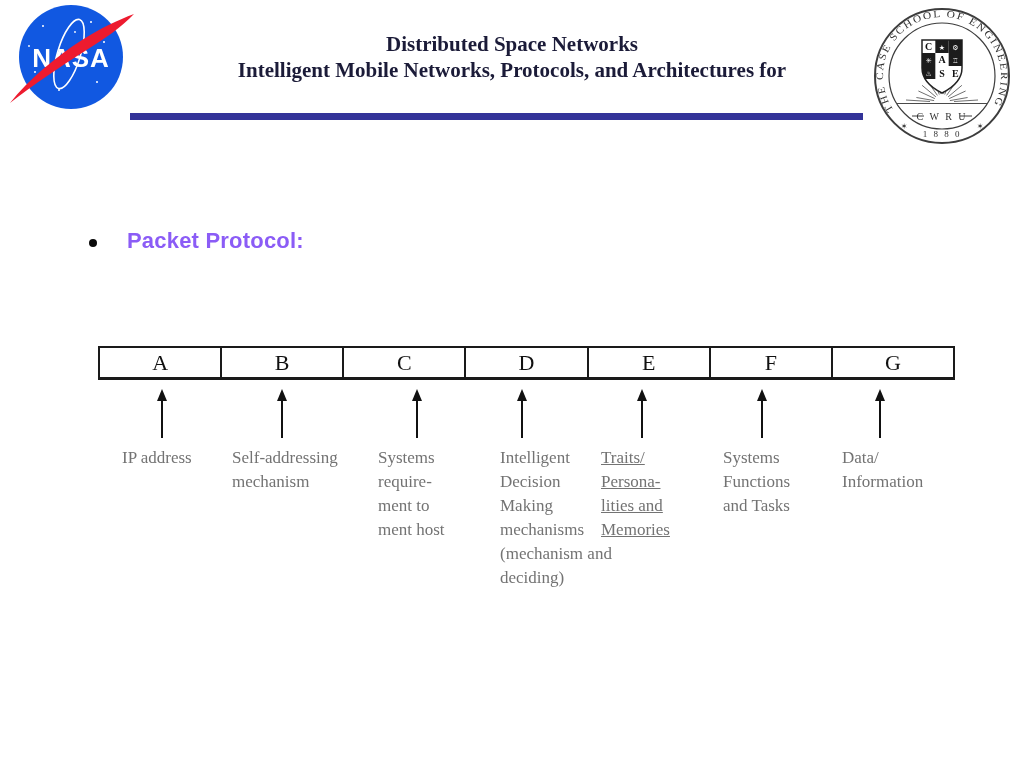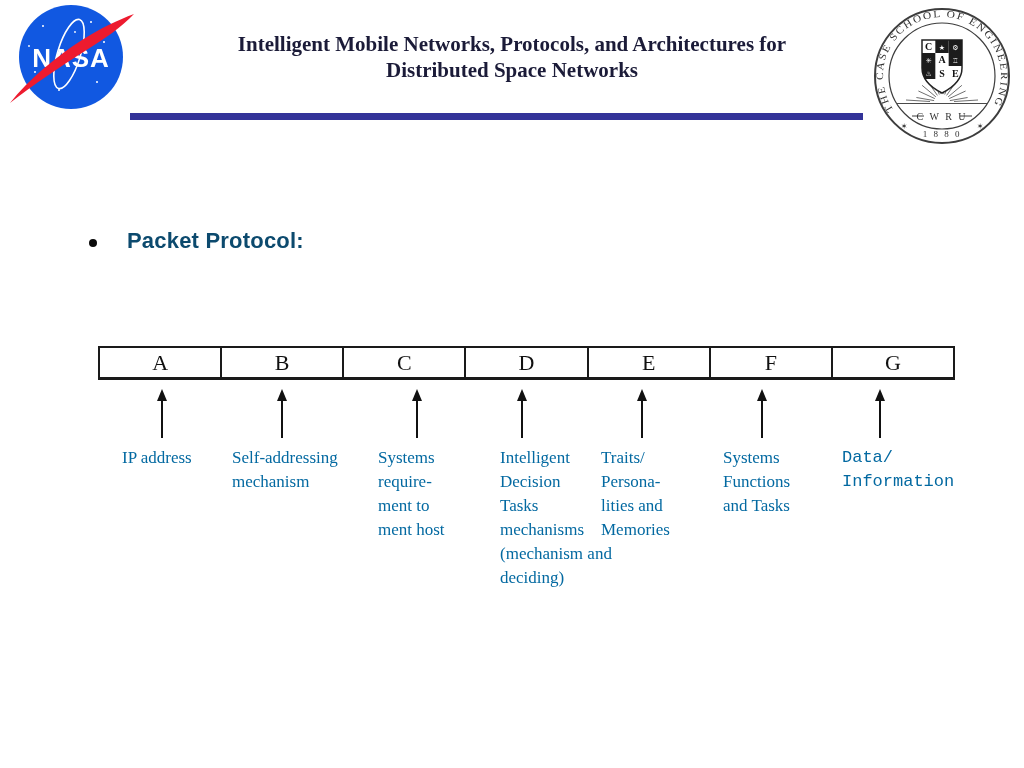--- a/index.html
+++ b/index.html
@@ -7,30 +7,30 @@
          font-family:"Liberation Serif", serif;}
   
   .title{position:absolute;left:140px;top:31px;width:744px;text-align:center;
          font-weight:bold;font-size:21px;line-height:26px;color:#1b1b38;}
   .divider{position:absolute;left:130px;top:113px;width:733px;height:7px;background:#333399;}
   .nasa-logo{position:absolute;left:5px;top:0px;}
   .cwru-seal{position:absolute;left:872px;top:6px;}
   
   .bullet-dot{position:absolute;left:89px;top:239px;width:8px;height:8px;border-radius:50%;background:#0a0a0a;}
   .bullet-text{position:absolute;left:127px;top:228px;font-family:"Liberation Sans", sans-serif;
-               font-weight:bold;font-size:22px;color:#0c4a6e;letter-spacing:0.2px;}
+               font-weight:bold;font-size:22px;color:#8b5cf6;letter-spacing:0.2px;}
   
   .ptable{position:absolute;left:98px;top:346px;width:857px;height:34px;display:flex;
           border:2px solid #1a1a1a;border-bottom-width:3px;box-sizing:border-box;background:#fff;}
   .pcell{flex:1;display:flex;align-items:center;justify-content:center;
          border-left:2px solid #1a1a1a;font-size:22px;color:#111;}
   .pcell:first-child{border-left:none;}
   
   .arrow{position:absolute;top:389px;width:14px;height:50px;}
-  .flabel{position:absolute;top:446px;font-size:17px;line-height:24px;color:#0369a1;}
+  .flabel{position:absolute;top:446px;font-size:17px;line-height:24px;color:#737373;}
   .flabel div{white-space:nowrap;}
 </style>
 </head>
 <body>
 
 <div class="slide">
 
   <svg class="nasa-logo" width="132" height="116" viewBox="0 0 132 116">
     <circle cx="66" cy="57" r="52" fill="#1158E1"></circle>
     <g fill="#ffffff">
@@ -42,22 +42,22 @@
         <circle cx="92" cy="82" r="1"></circle>
       <circle cx="70" cy="32" r="0.9"></circle>
         <circle cx="24" cy="46" r="0.9"></circle>
     </g>
     <ellipse cx="64" cy="54" rx="36" ry="11.5" fill="none" stroke="#ffffff" stroke-width="1.6" transform="rotate(-73 64 54)"></ellipse>
     <text x="66" y="67" text-anchor="middle" fill="#ffffff" font-family="Liberation Sans, sans-serif" font-weight="bold" font-size="26" letter-spacing="1">NASA</text>
     <path d="M 5,103 C 28,85 55,67 80,51 C 99,39 117,27 129,14 C 113,20 96,28 77,40 C 52,56 24,79 5,103 Z" fill="#ED1B2F"></path>
   </svg>
 
   <div class="title">
+    <div>Distributed Space Networks</div>
     <div>Intelligent Mobile Networks, Protocols, and Architectures for</div>
-    <div>Distributed Space Networks</div>
   </div>
   <div class="divider" style="background: rgb(51, 51, 153);"></div>
 
   <svg class="cwru-seal" width="140" height="140" viewBox="0 0 140 140">
     <defs>
       <path id="sealArc" d="M 21.7 103.9 A 59 59 0 1 1 118.3 103.9" fill="none"></path>
       <clipPath id="shieldClip">
         <path d="M 50,34 H 90 V 62 Q 90,77 70,87 Q 50,77 50,62 Z"></path>
       </clipPath>
     </defs>
@@ -153,47 +153,47 @@
         <div>ment to</div>
         <div>ment host</div>
       </div>
       <div class="arrow" style="left: 515px;"><svg width="14" height="50" viewBox="0 0 14 50">
           <polygon points="7,0 2,12 12,12" fill="#111"></polygon>
           <line x1="7" y1="10" x2="7" y2="49" stroke="#111" stroke-width="2"></line>
         </svg></div>
       <div class="flabel" style="left: 500px;">
         <div>Intelligent</div>
         <div>Decision</div>
-        <div>Tasks</div>
+        <div>Making</div>
         <div>mechanisms</div>
         <div>(mechanism and</div>
         <div>deciding)</div>
       </div>
       <div class="arrow" style="left: 635px;"><svg width="14" height="50" viewBox="0 0 14 50">
           <polygon points="7,0 2,12 12,12" fill="#111"></polygon>
           <line x1="7" y1="10" x2="7" y2="49" stroke="#111" stroke-width="2"></line>
         </svg></div>
-      <div class="flabel" style="left: 601px;">
+      <div class="flabel" style="left: 601px; text-decoration: underline;">
         <div>Traits/</div>
         <div>Persona-</div>
         <div>lities and</div>
         <div>Memories</div>
       </div>
       <div class="arrow" style="left: 755px;"><svg width="14" height="50" viewBox="0 0 14 50">
           <polygon points="7,0 2,12 12,12" fill="#111"></polygon>
           <line x1="7" y1="10" x2="7" y2="49" stroke="#111" stroke-width="2"></line>
         </svg></div>
       <div class="flabel" style="left: 723px;">
         <div>Systems</div>
         <div>Functions</div>
         <div>and Tasks</div>
       </div>
       <div class="arrow" style="left: 873px;"><svg width="14" height="50" viewBox="0 0 14 50">
           <polygon points="7,0 2,12 12,12" fill="#111"></polygon>
           <line x1="7" y1="10" x2="7" y2="49" stroke="#111" stroke-width="2"></line>
         </svg></div>
-      <div class="flabel" style="left: 842px; font-family: Liberation Mono, monospace;">
+      <div class="flabel" style="left: 842px;">
         <div>Data/</div>
         <div>Information</div>
       </div>
     </div>
 
 </div>
 
 </body></html>

